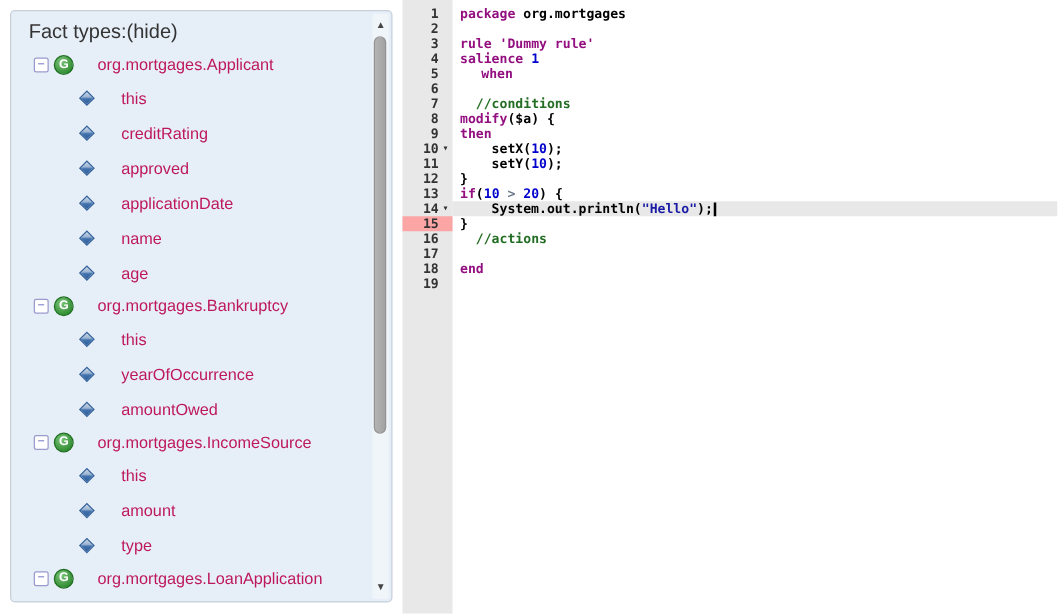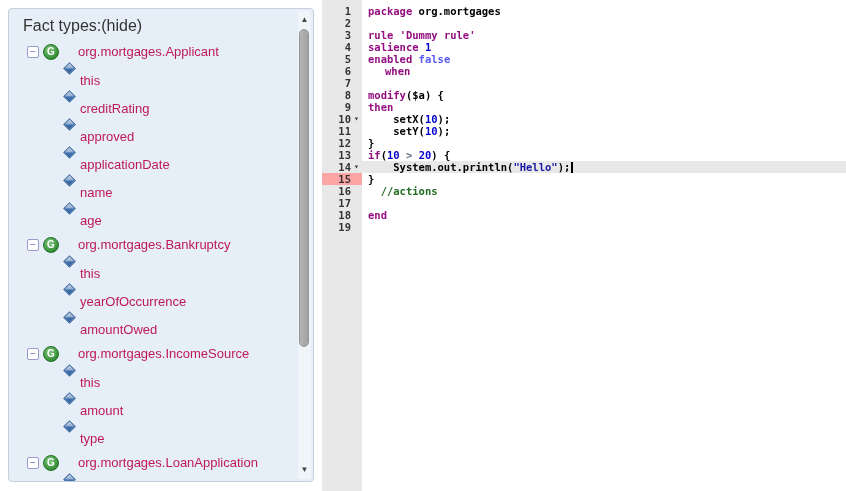--- a/index.html
+++ b/index.html
@@ -13,21 +13,21 @@
     position:absolute;left:8px;top:8px;width:306px;height:474px;
     background:#E6EFF7;border:1px solid #C6CFDA;border-radius:4px;
     box-sizing:border-box;overflow:hidden;
   }
   .fact-panel-title{
     margin:8px 0 4px 14px;font-size:16px;color:#333;white-space:nowrap;
   }
   .fact-panel-title .hide-link{color:#333;}
   .tree{margin-left:18px;}
   .class-row{display:flex;align-items:center;height:25px;white-space:nowrap;}
-  .field-row{display:flex;height:28px;padding-left:36px;white-space:nowrap;flex-direction:column;}
+  .field-row{display:flex;align-items:center;height:28px;padding-left:36px;white-space:nowrap;}
   .tree-label{font-size:13px;color:#be185d;margin-left:17px;}
   .minus-box{
     display:inline-block;width:12px;height:12px;box-sizing:border-box;
     border:1px solid #9A9ACE;border-radius:2px;background:#fff;
     color:#6A6AC2;font-size:10px;line-height:9px;text-align:center;
     margin-right:4px;flex:0 0 auto;
   }
   .class-icon{
     display:inline-block;width:14px;height:14px;border-radius:50%;
     background:radial-gradient(circle at 38% 32%, #7CC47C, #2E8B2E 78%);
@@ -249,23 +249,23 @@
       <div class="gutter-row">
         <span class="gutter-num">19</span>
         <span class="gutter-fold"></span>
       </div>
     </div>
   <div class="code-area">
       <div class="code-line"><span style="color: rgb(147, 15, 128);">package</span><span style="color: rgb(0, 0, 0);"> org.mortgages</span></div>
       <div class="code-line"></div>
       <div class="code-line"><span style="color: rgb(147, 15, 128);">rule</span><span style="color: rgb(0, 0, 0);"> </span><span style="color: rgb(147, 15, 128);">'Dummy rule'</span></div>
       <div class="code-line"><span style="color: rgb(147, 15, 128);">salience</span><span style="color: rgb(0, 0, 0);"> </span><span style="color: rgb(0, 0, 205);">1</span></div>
-      <div class="code-line"><span style="color: rgb(147, 15, 128);">enabled</span><span style="color: rgb(0, 0, 0);"> </span><span style="color: rgb(88, 92, 246);">false</span></div>
       <div class="code-line"><span style="color: rgb(147, 15, 128); margin-left: 17px;">when</span></div>
       <div class="code-line"></div>
+      <div class="code-line"><span style="color: rgb(0, 0, 0);">  </span><span style="color: rgb(35, 110, 36);">//conditions</span></div>
       <div class="code-line"><span style="color: rgb(147, 15, 128);">modify</span><span style="color: rgb(0, 0, 0);">($a) {</span></div>
       <div class="code-line"><span style="color: rgb(147, 15, 128);">then</span></div>
       <div class="code-line"><span style="color: rgb(0, 0, 0);">    setX(</span><span style="color: rgb(0, 0, 205);">10</span><span style="color: rgb(0, 0, 0);">);</span></div>
       <div class="code-line"><span style="color: rgb(0, 0, 0);">    setY(</span><span style="color: rgb(0, 0, 205);">10</span><span style="color: rgb(0, 0, 0);">);</span></div>
       <div class="code-line"><span style="color: rgb(0, 0, 0);">}</span></div>
       <div class="code-line"><span style="color: rgb(147, 15, 128);">if</span><span style="color: rgb(0, 0, 0);">(</span><span style="color: rgb(0, 0, 205);">10</span><span style="color: rgb(0, 0, 0);"> </span><span style="color: rgb(104, 118, 135);">&gt;</span><span style="color: rgb(0, 0, 0);"> </span><span style="color: rgb(0, 0, 205);">20</span><span style="color: rgb(0, 0, 0);">) {</span></div>
       <div class="code-line active"><span style="color: rgb(0, 0, 0);">    System.out.println(</span><span style="color: rgb(26, 26, 166);">"Hello"</span><span style="color: rgb(0, 0, 0);">);</span><span class="cursor"></span></div>
       <div class="code-line"><span style="color: rgb(0, 0, 0);">}</span></div>
       <div class="code-line"><span style="color: rgb(0, 0, 0);">  </span><span style="color: rgb(35, 110, 36);">//actions</span></div>
       <div class="code-line"></div>

